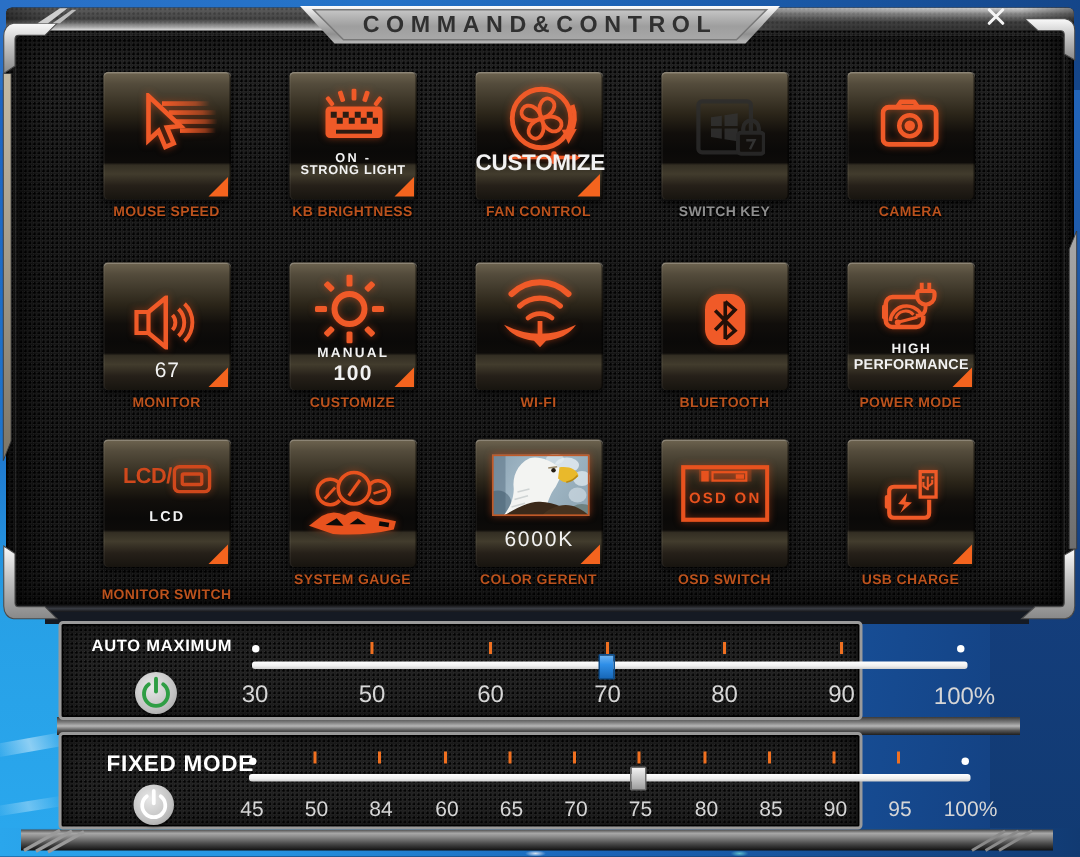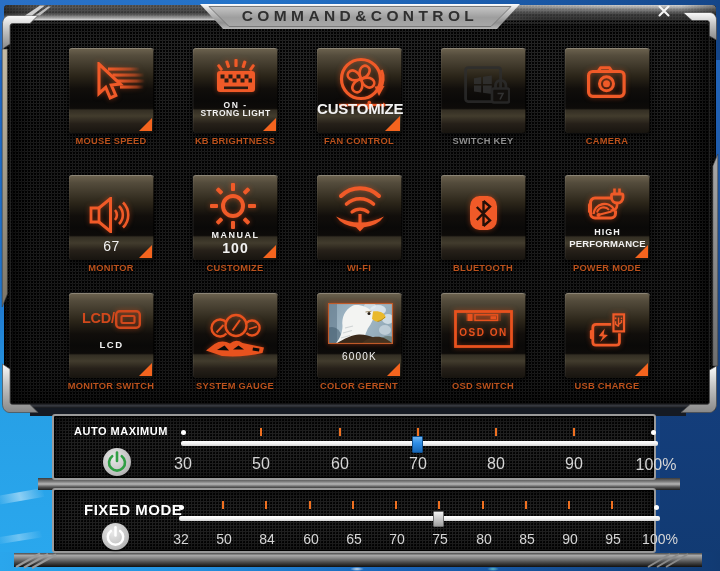--- a/index.html
+++ b/index.html
@@ -39,21 +39,21 @@
 #xbtn{left:654px;top:3px;width:20px;height:16px}
 .tile{position:absolute;width:85px;height:85px;border-radius:3px;
 background:linear-gradient(180deg,#6e6450 0%,#544c3c 9%,#2b2519 33%,#110e0b 48%,#0a0908 62%,#0d0b09 71%,#332e23 73%,#423c2d 80%,#262019 89%,#17140f 100%);
 box-shadow:inset 0 1px 0 rgba(255,255,255,.22),inset 1px 0 0 rgba(255,255,255,.05),inset -1px 0 0 rgba(0,0,0,.6),0 2px 5px rgba(0,0,0,.65)}
 .tri{position:absolute;right:2px;bottom:2px;width:0;height:0;border-left:13px solid transparent;border-bottom:13px solid #f4641e}
 .lbl{position:absolute;width:140px;font-size:9.3px;font-weight:bold;letter-spacing:.25px;color:#bb521d;text-align:center;text-shadow:0 1px 1px #000,0 0 3px rgba(0,0,0,.9)}
 .lblgray{color:#8f8f8f}
 .tile .wtx{position:absolute;width:100%;text-align:center;color:#f2f2f2;font-weight:bold;letter-spacing:1px}
 .icon{position:absolute;filter:drop-shadow(0 0 2.5px rgba(235,80,25,.5))}
 .nog{filter:none !important}
-.bpanel{position:absolute;left:52px;width:604px;
+.bpanel{position:absolute;left:39px;width:536px;
 background-color:#1f1f1f;
 background-image:radial-gradient(circle at 1.1px 1.1px,rgba(0,0,0,.9) .8px,rgba(100,100,100,.35) 1.15px,transparent 1.45px);
 background-size:3px 3px;
 border:2px solid #9a9a9a;border-radius:3px;
 box-shadow:inset 0 0 0 1px #000,inset 0 0 14px rgba(0,0,0,.8)}
 #autoP{top:414px;height:66px}
 #fixedP{top:488px;height:65px}
 #midbar{left:38px;top:478px;width:642px;height:12px;
 background:linear-gradient(180deg,#3a3a3a 0%,#7e7e7e 30%,#b5b5b5 50%,#565656 75%,#1e1e1e 100%)}
 #botbar{left:14px;top:553px;width:688px;height:14px;
@@ -302,21 +302,21 @@
 
 <div class="tile" style="left:69px;top:293px">
  <div style="position:absolute;left:13px;top:17px;color:#d0481c;font-size:14.5px;font-weight:bold;letter-spacing:-.3px">LCD/</div>
  <svg class="icon" style="left:46px;top:17px" width="26" height="19" viewBox="0 0 26 19">
   <rect x="1.2" y="1.2" width="23.6" height="16.6" rx="3.5" fill="none" stroke="#d0481c" stroke-width="2.4"></rect>
   <rect x="6.5" y="6" width="13" height="7" rx="1" fill="none" stroke="#d0481c" stroke-width="2.2"></rect>
  </svg>
  <div class="wtx" style="top:46px;font-size:9.5px;letter-spacing:1.5px">LCD</div>
  <div class="tri"></div>
 </div>
-<div class="lbl" style="left:41px;top:381px">MONITOR SWITCH</div>
+<div class="lbl" style="left:41px;top:391px">MONITOR SWITCH</div>
 
 <div class="tile" style="left:193px;top:293px">
  <svg class="icon" style="left:12px;top:20px" width="62" height="46" viewBox="0 0 62 46">
   <g stroke="#e8521e" fill="none" stroke-width="2.4">
    <path d="M21.5,20.5 A8.5,8.5 0 1 1 21.5,9.5"></path>
    <circle cx="31" cy="12.5" r="10.5"></circle>
    <path d="M41.5,10 A7.5,7.5 0 1 1 41.5,20"></path>
    <path d="M11.5,19.5 L18.5,12" stroke-width="1.9"></path>
    <path d="M27.5,17.5 L35,7" stroke-width="2.1"></path>
    <path d="M44,16 L52,13.5" stroke-width="1.8"></path>
@@ -351,21 +351,21 @@
   <path d="M25,2.5 C16.5,6.5 13.5,15 14.5,23 C14.5,30 11.5,36 7.5,41 L35,41 C36.5,33 38.5,26.5 42.5,21.5 L45,16.5 L45,9 C39,3.5 31,1 25,2.5 Z" fill="#f3f4f2"></path>
   <path d="M17,25 l8,-2 M15,30 l9,-2.5 M13,35 l9,-2.5 M12,39 l9,-2.5" stroke="#cfd4d4" stroke-width="1.1" fill="none"></path>
   <path d="M45,8.5 C51.5,7.5 56.5,10 57.5,13.5 C58,15.5 55.5,15.5 53.5,16.8 C51.5,18.2 49,19.2 47,18 L44,16 Z" fill="#e9b92b"></path>
   <path d="M57,14 C55,16.5 52,18 49.5,18.5" stroke="#b88a14" stroke-width="1" fill="none"></path>
   <circle cx="41" cy="10.5" r="1.5" fill="#241c12"></circle>
   <path d="M37.5,9 l6,-.8" stroke="#9a8a6a" stroke-width="1" fill="none"></path>
   <path d="M7.5,41 C17,35 26,31 32,31.5 C42,32 52,36.5 56,41 Z" fill="#3a291a"></path>
   <path d="M33,41 C40,33.5 50,32 57,35.5 C60,37 63,39 65,41 Z" fill="#46321f"></path>
   <rect x="0" y="0" width="65" height="41" fill="none" stroke="#c05a28" stroke-width="2.2"></rect>
  </svg>
- <div class="wtx" style="top:58px;font-size:10px;font-weight:normal;letter-spacing:1.2px">6000K</div>
+ <div class="wtx" style="top:58px;font-size:14px;font-weight:normal;letter-spacing:1.2px">6000K</div>
  <div class="tri"></div>
 </div>
 <div class="lbl" style="left:289px;top:381px">COLOR GERENT</div>
 
 <div class="tile" style="left:441px;top:293px">
  <svg class="icon" style="left:13px;top:17px" width="59" height="38" viewBox="0 0 59 38">
   <rect x="1.5" y="1.5" width="56" height="35" fill="none" stroke="#e8521e" stroke-width="2.8"></rect>
   <rect x="12" y="3" width="35" height="8" fill="rgba(232,82,30,.25)"></rect>
   <rect x="13.5" y="4" width="5" height="7" fill="#e8521e"></rect>
   <rect x="21" y="4.8" width="22.5" height="5.6" fill="none" stroke="#e8521e" stroke-width="1.5"></rect>
@@ -433,21 +433,21 @@
  <div class="tick" style="left:255px;top:11px"></div>
  <div class="tick" style="left:298px;top:11px"></div>
  <div class="tick" style="left:341px;top:11px"></div>
  <div class="tick" style="left:384px;top:11px"></div>
  <div class="tick" style="left:428px;top:11px"></div>
  <div class="tick" style="left:471px;top:11px"></div>
  <div class="tick" style="left:514px;top:11px"></div>
  <div class="tick" style="left:557px;top:11px"></div>
  <div class="track" style="left:125px;top:26px;width:481px;height:4.5px"></div>
  <div class="abs" style="left:379px;top:21px;width:11px;height:16px;background:linear-gradient(180deg,#f2f2f2,#c9c9c9 50%,#9e9e9e);border:1px solid #6e6e6e;border-radius:1px"></div>
- <div class="num" style="left:107px;top:41px;width:40px;font-size:14px">32</div>
+ <div class="num" style="left:107px;top:41px;width:40px;font-size:14px">45</div>
  <div class="num" style="left:150px;top:41px;width:40px;font-size:14px">50</div>
  <div class="num" style="left:193px;top:41px;width:40px;font-size:14px">84</div>
  <div class="num" style="left:237px;top:41px;width:40px;font-size:14px">60</div>
  <div class="num" style="left:280px;top:41px;width:40px;font-size:14px">65</div>
  <div class="num" style="left:323px;top:41px;width:40px;font-size:14px">70</div>
  <div class="num" style="left:366px;top:41px;width:40px;font-size:14px">75</div>
  <div class="num" style="left:410px;top:41px;width:40px;font-size:14px">80</div>
  <div class="num" style="left:453px;top:41px;width:40px;font-size:14px">85</div>
  <div class="num" style="left:496px;top:41px;width:40px;font-size:14px">90</div>
  <div class="num" style="left:539px;top:41px;width:40px;font-size:14px">95</div>

